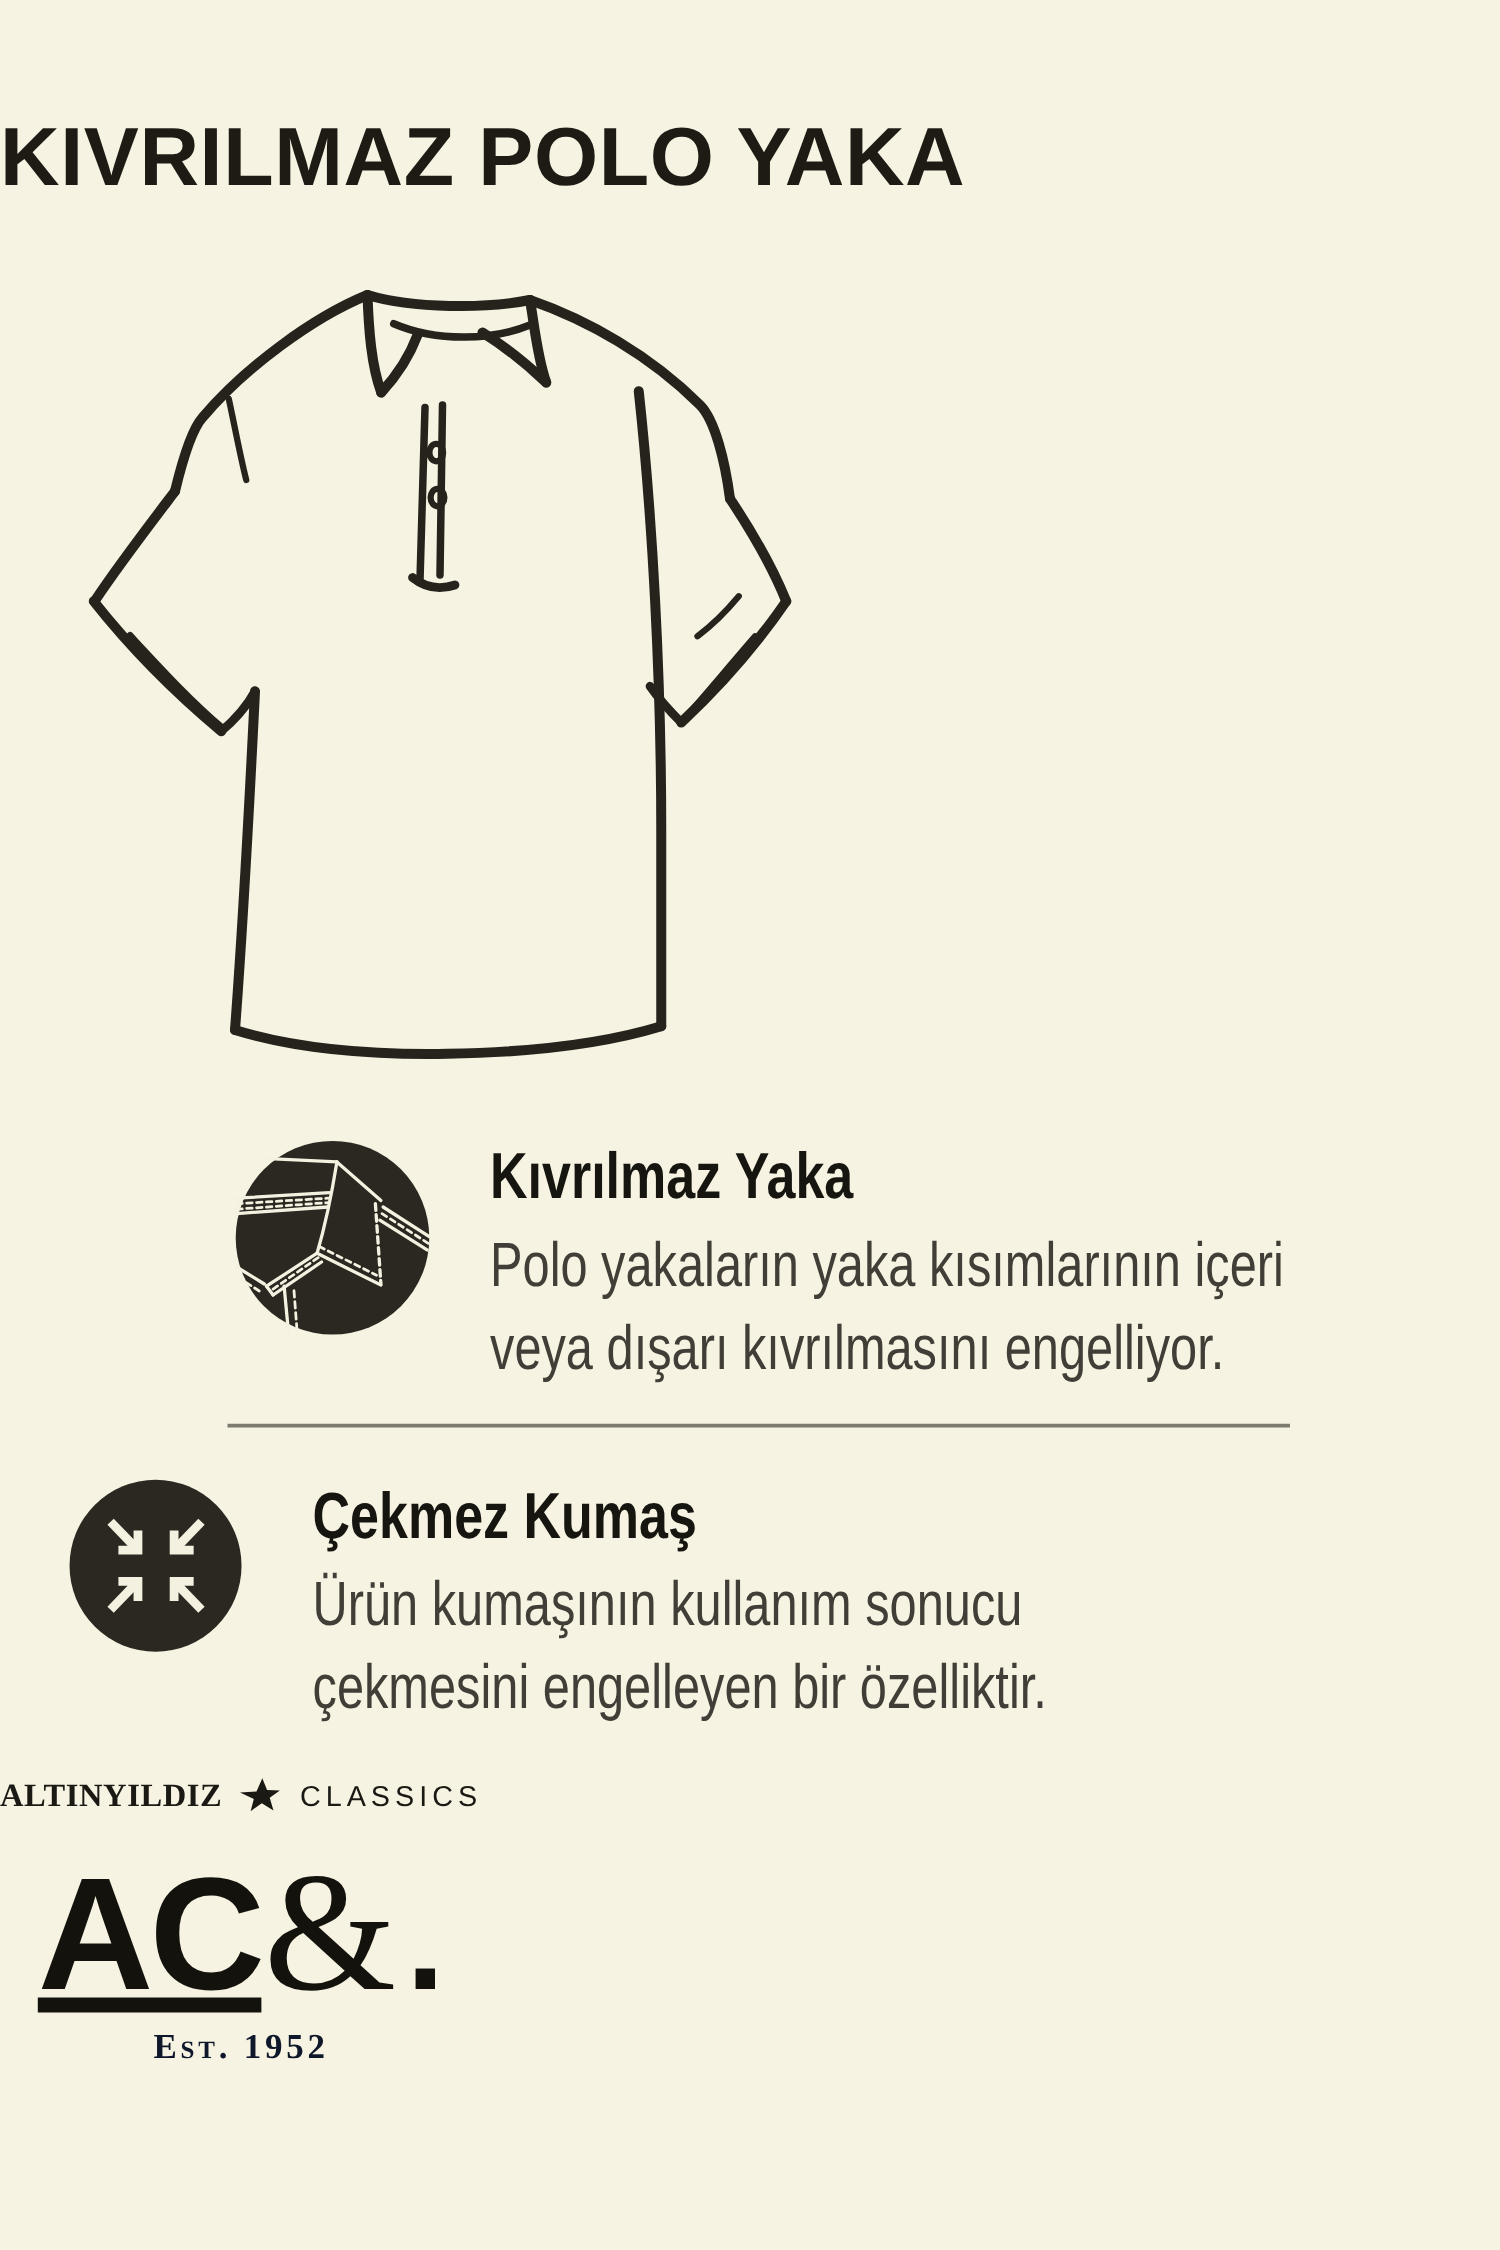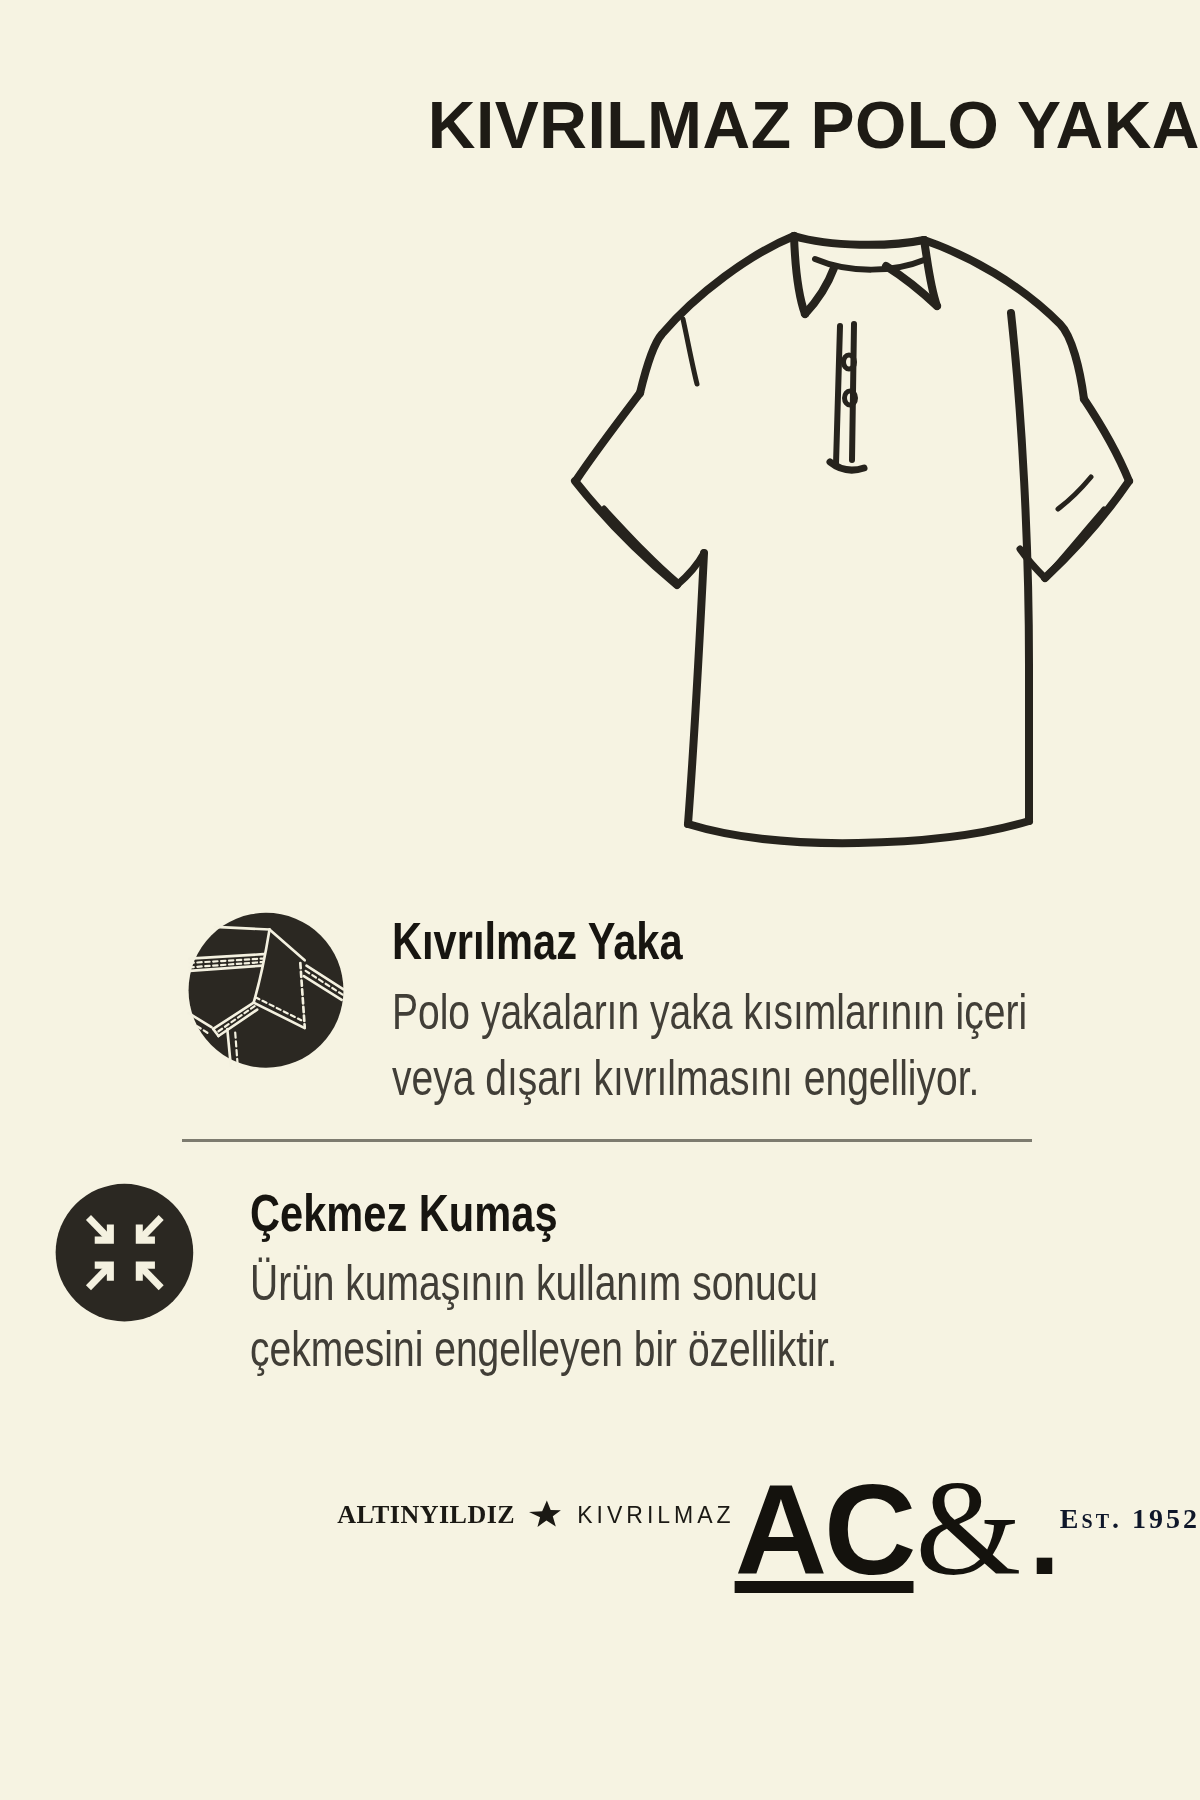--- a/index.html
+++ b/index.html
@@ -1,20 +1,20 @@
 <!DOCTYPE html>
 <html><head>
 <meta charset="utf-8">
 <style>
   html,body{margin:0;padding:0;}
   body{background:#e9e6d8;font-family:"Liberation Sans", sans-serif;}
   .poster{
     position:relative;width:1200px;height:1800px;margin:0 auto;
     background:#F6F3E2;overflow:hidden;
-    display:flex;flex-direction:column;align-items:flex-end;
+    display:flex;flex-direction:column;align-items:flex-start;
   }
   .title{
     margin:86px 0 0 0;padding:0;text-align:center;
     font-size:66px;line-height:78px;font-weight:800;letter-spacing:.5px;
     color:#1E1B15;
   }
   .title .line{display:block;}
   .shirt{width:700px;height:700px;margin-top:0;}
   .shirt svg{display:block;}
   .feature{
@@ -30,21 +30,21 @@
     transform:scaleX(.8);transform-origin:0 50%;white-space:nowrap;line-height:1.05;
   }
   .fline{
     margin:0;font-size:50px;font-weight:300;color:#413E37;line-height:66px;
     transform:scaleX(.78);transform-origin:0 50%;white-space:nowrap;
   }
   .divider{
     align-self:flex-start;margin:28px 0 0 182px;border:none;
     border-top:3px solid #7D7B6F;width:850px;height:0;
   }
-  .footer{display:flex;flex-direction:row;align-items:center;margin-top:52px;}
+  .footer{display:flex;flex-direction:column;align-items:center;margin-top:40px;}
   .brand-row{display:flex;align-items:center;gap:14px;color:#1B1914;}
   .brand-serif{
     font-family:"Liberation Serif", serif;font-weight:700;font-size:26px;
     letter-spacing:.5px;
   }
   .brand-sans{font-size:23px;font-weight:400;letter-spacing:4px;}
   .star{width:34px;height:30px;}
   .logo-row{display:flex;align-items:baseline;margin-top:26px;color:#14120D;}
   .logo-ac{font-size:128px;font-weight:900;letter-spacing:-3px;line-height:1;text-decoration:underline;}
   .logo-amp{font-family:"Liberation Serif", serif;font-size:136px;font-weight:400;line-height:1;margin:0 2px;}
@@ -160,21 +160,21 @@
       <p class="fline">çekmesini engelleyen bir özelliktir.</p>
     </div>
   </section>
 
   <footer class="footer">
     <div class="brand-row">
       <span class="brand-serif">ALTINYILDIZ</span>
       <svg class="star" viewBox="0 0 40 34">
         <path fill="#1B1914" d="M21,0 L25.5,11 L37.5,11.5 L28,18.5 L31.5,30.5 L20.5,23.5 L10,31 L13,19.5 L0,13.5 L15.5,12.5 Z"></path>
       </svg>
-      <span class="brand-sans">KIVRILMAZ</span>
+      <span class="brand-sans">CLASSICS</span>
     </div>
     <div class="logo-row">
       <span class="logo-ac">AC</span>
       <span class="logo-amp">&amp;</span>
       <span class="logo-dot">.</span>
     </div>
     <div class="est">Est. 1952</div>
   </footer>
 
 </div>

